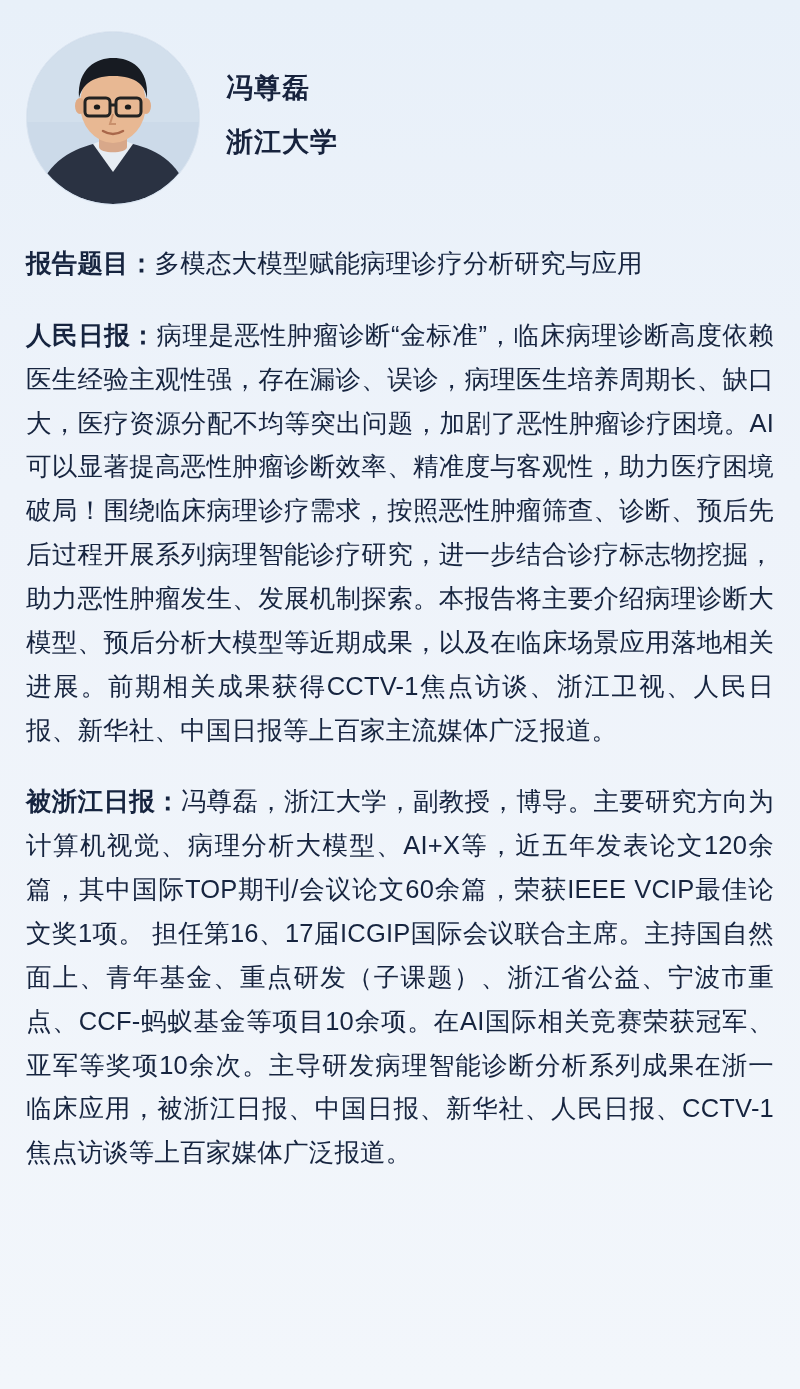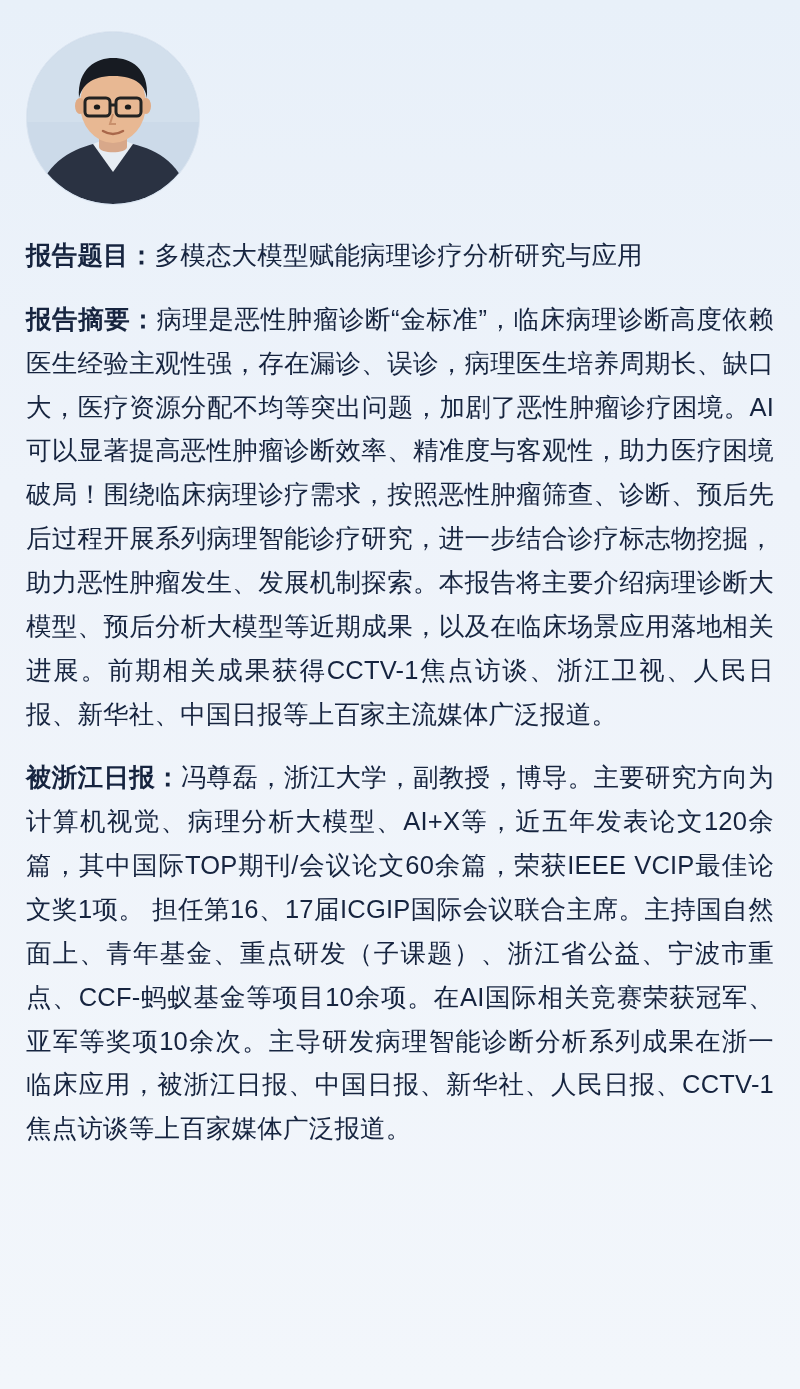--- a/index.html
+++ b/index.html
@@ -56,21 +56,21 @@
     color: #17233d;
     letter-spacing: 1px;
   }
   .speaker-org {
     font-size: 27px;
     font-weight: bold;
     color: #17233d;
     letter-spacing: 1px;
   }
   .section {
-    margin-top: 20px;
+    margin-top: 28px;
   }
   .para {
     font-size: 25.5px;
     line-height: 1.72;
     color: #16243f;
     text-align: justify;
     letter-spacing: 0.2px;
     margin: 0 0 6px 0;
   }
   .label {
@@ -116,27 +116,31 @@
           <line x1="83" y1="73" x2="89" y2="73" stroke="#222" stroke-width="3"></line>
 
           <ellipse cx="70" cy="75" rx="3.2" ry="2.6" fill="#1b1b1b"></ellipse>
           <ellipse cx="101" cy="75" rx="3.2" ry="2.6" fill="#1b1b1b"></ellipse>
 
           <path d="M86 82 L83 92 L89 92" fill="none" stroke="#c9906c" stroke-width="2"></path>
           <path d="M76 99 Q86 105 96 99" fill="none" stroke="#a9674a" stroke-width="2.5" stroke-linecap="round"></path>
         </g>
       </svg>
     </div>
+    <div class="speaker-meta">
+      <div class="speaker-name">冯尊磊</div>
+      <div class="speaker-org">浙江大学</div>
+    </div>
   </div>
 
   <div class="section">
     <p class="para"><span class="label">报告题目：</span><span class="body-text">多模态大模型赋能病理诊疗分析研究与应用</span></p>
   </div>
 
   <div class="section">
-    <p class="para"><span class="label">报告摘要：</span><span class="body-text">病理是恶性肿瘤诊断“金标准”，临床病理诊断高度依赖医生经验主观性强，存在漏诊、误诊，病理医生培养周期长、缺口大，医疗资源分配不均等突出问题，加剧了恶性肿瘤诊疗困境。AI可以显著提高恶性肿瘤诊断效率、精准度与客观性，助力医疗困境破局！围绕临床病理诊疗需求，按照恶性肿瘤筛查、诊断、预后先后过程开展系列病理智能诊疗研究，进一步结合诊疗标志物挖掘，助力恶性肿瘤发生、发展机制探索。本报告将主要介绍病理诊断大模型、预后分析大模型等近期成果，以及在临床场景应用落地相关进展。前期相关成果获得CCTV-1焦点访谈、浙江卫视、人民日报、新华社、中国日报等上百家主流媒体广泛报道。</span></p>
+    <p class="para"><span class="label">人民日报：</span><span class="body-text">病理是恶性肿瘤诊断“金标准”，临床病理诊断高度依赖医生经验主观性强，存在漏诊、误诊，病理医生培养周期长、缺口大，医疗资源分配不均等突出问题，加剧了恶性肿瘤诊疗困境。AI可以显著提高恶性肿瘤诊断效率、精准度与客观性，助力医疗困境破局！围绕临床病理诊疗需求，按照恶性肿瘤筛查、诊断、预后先后过程开展系列病理智能诊疗研究，进一步结合诊疗标志物挖掘，助力恶性肿瘤发生、发展机制探索。本报告将主要介绍病理诊断大模型、预后分析大模型等近期成果，以及在临床场景应用落地相关进展。前期相关成果获得CCTV-1焦点访谈、浙江卫视、人民日报、新华社、中国日报等上百家主流媒体广泛报道。</span></p>
   </div>
 
   <div class="section">
     <p class="para"><span class="label">被浙江日报：</span><span class="body-text">冯尊磊，浙江大学，副教授，博导。主要研究方向为计算机视觉、病理分析大模型、AI+X等，近五年发表论文120余篇，其中国际TOP期刊/会议论文60余篇，荣获IEEE VCIP最佳论文奖1项。 担任第16、17届ICGIP国际会议联合主席。主持国自然面上、青年基金、重点研发（子课题）、浙江省公益、宁波市重点、CCF-蚂蚁基金等项目10余项。在AI国际相关竞赛荣获冠军、亚军等奖项10余次。主导研发病理智能诊断分析系列成果在浙一临床应用，被浙江日报、中国日报、新华社、人民日报、CCTV-1焦点访谈等上百家媒体广泛报道。</span></p>
   </div>
 
 </div>
 
 </body></html>

